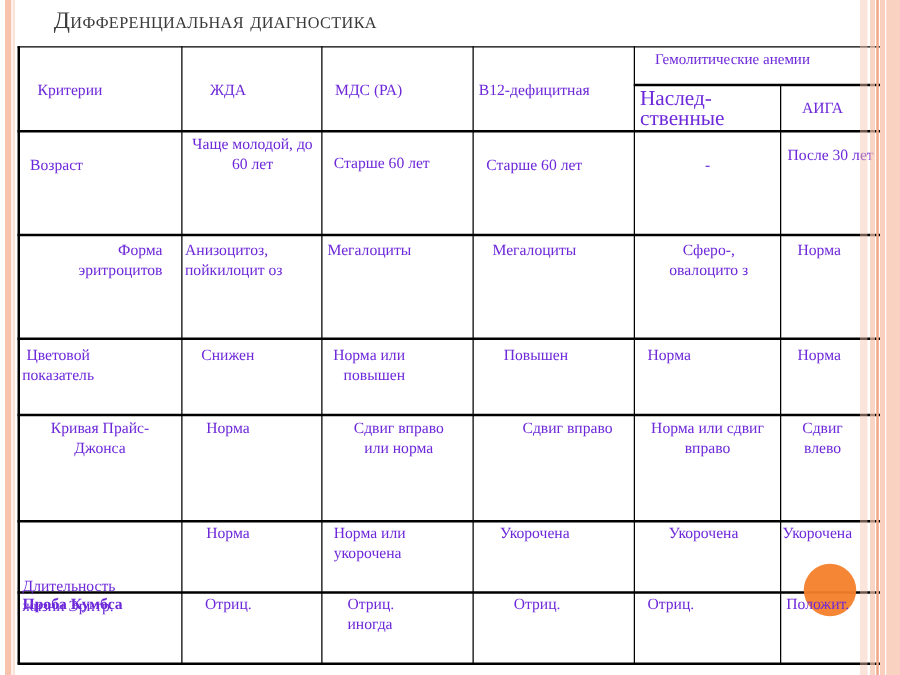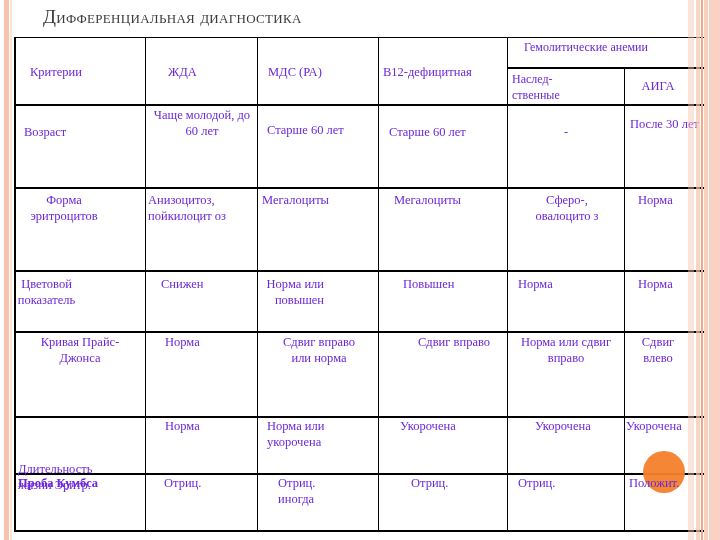--- a/index.html
+++ b/index.html
@@ -54,32 +54,32 @@
   <div class="grid-line" style="left:14px;top:331px;width:690px;height:2px;"></div>
   <div class="grid-line" style="left:14px;top:416px;width:690px;height:2px;"></div>
   <div class="grid-line" style="left:14px;top:473px;width:690px;height:2px;"></div>
   <div class="grid-line" style="left:14px;top:530px;width:690px;height:2px;"></div>
 
   <div class="cell" style="left:30px;top:64px;">Критерии</div>
   <div class="cell" style="left:168px;top:64px;">ЖДА</div>
   <div class="cell" style="left:268px;top:64px;">МДС (РА)</div>
   <div class="cell" style="left:383px;top:64px;">В12-дефицитная</div>
   <div class="cell" style="left:524px;top:39px;font-size:12px;">Гемолитические анемии</div>
-  <div class="cell" style="left:512px;top:71px;width:90px;white-space:pre-line;font-size:12px;">Наслед-
+  <div class="cell" style="left:512px;top:71px;width:90px;white-space:pre-line;font-size:17px;">Наслед-
 ственные</div>
   <div class="cell c" style="left:625px;top:78px;width:66px;">АИГА</div>
 
   <div class="cell" style="left:24px;top:124px;font-family:Liberation Serif, serif;">Возраст</div>
   <div class="cell c" style="left:150px;top:107px;width:104px;">Чаще молодой, до 60 лет</div>
   <div class="cell" style="left:267px;top:122px;">Старше 60 лет</div>
   <div class="cell" style="left:389px;top:124px;">Старше 60 лет</div>
   <div class="cell c" style="left:508px;top:124px;width:116px;">-</div>
   <div class="cell" style="left:630px;top:116px;white-space:nowrap;">После 30 лет</div>
 
-  <div class="cell c" style="left:14px;top:192px;width:100px;">Форма эритроцитов</div>
+  <div class="cell c" style="left:30px;top:192px;width:100px;text-align:right;">Форма эритроцитов</div>
   <div class="cell" style="left:148px;top:192px;width:108px;">Анизоцитоз, пойкилоцит оз</div>
   <div class="cell" style="left:262px;top:192px;">Мегалоциты</div>
   <div class="cell" style="left:394px;top:192px;">Мегалоциты</div>
   <div class="cell c" style="left:522px;top:192px;width:90px;">Сферо-, овалоцито з</div>
   <div class="cell" style="left:638px;top:192px;">Норма</div>
 
   <div class="cell c" style="left:4px;top:276px;width:85px;">Цветовой показатель</div>
   <div class="cell" style="left:161px;top:276px;">Снижен</div>
   <div class="cell c" style="left:252px;top:276px;width:72px;text-align:right;">Норма или повышен</div>
   <div class="cell" style="left:403px;top:276px;">Повышен</div>

